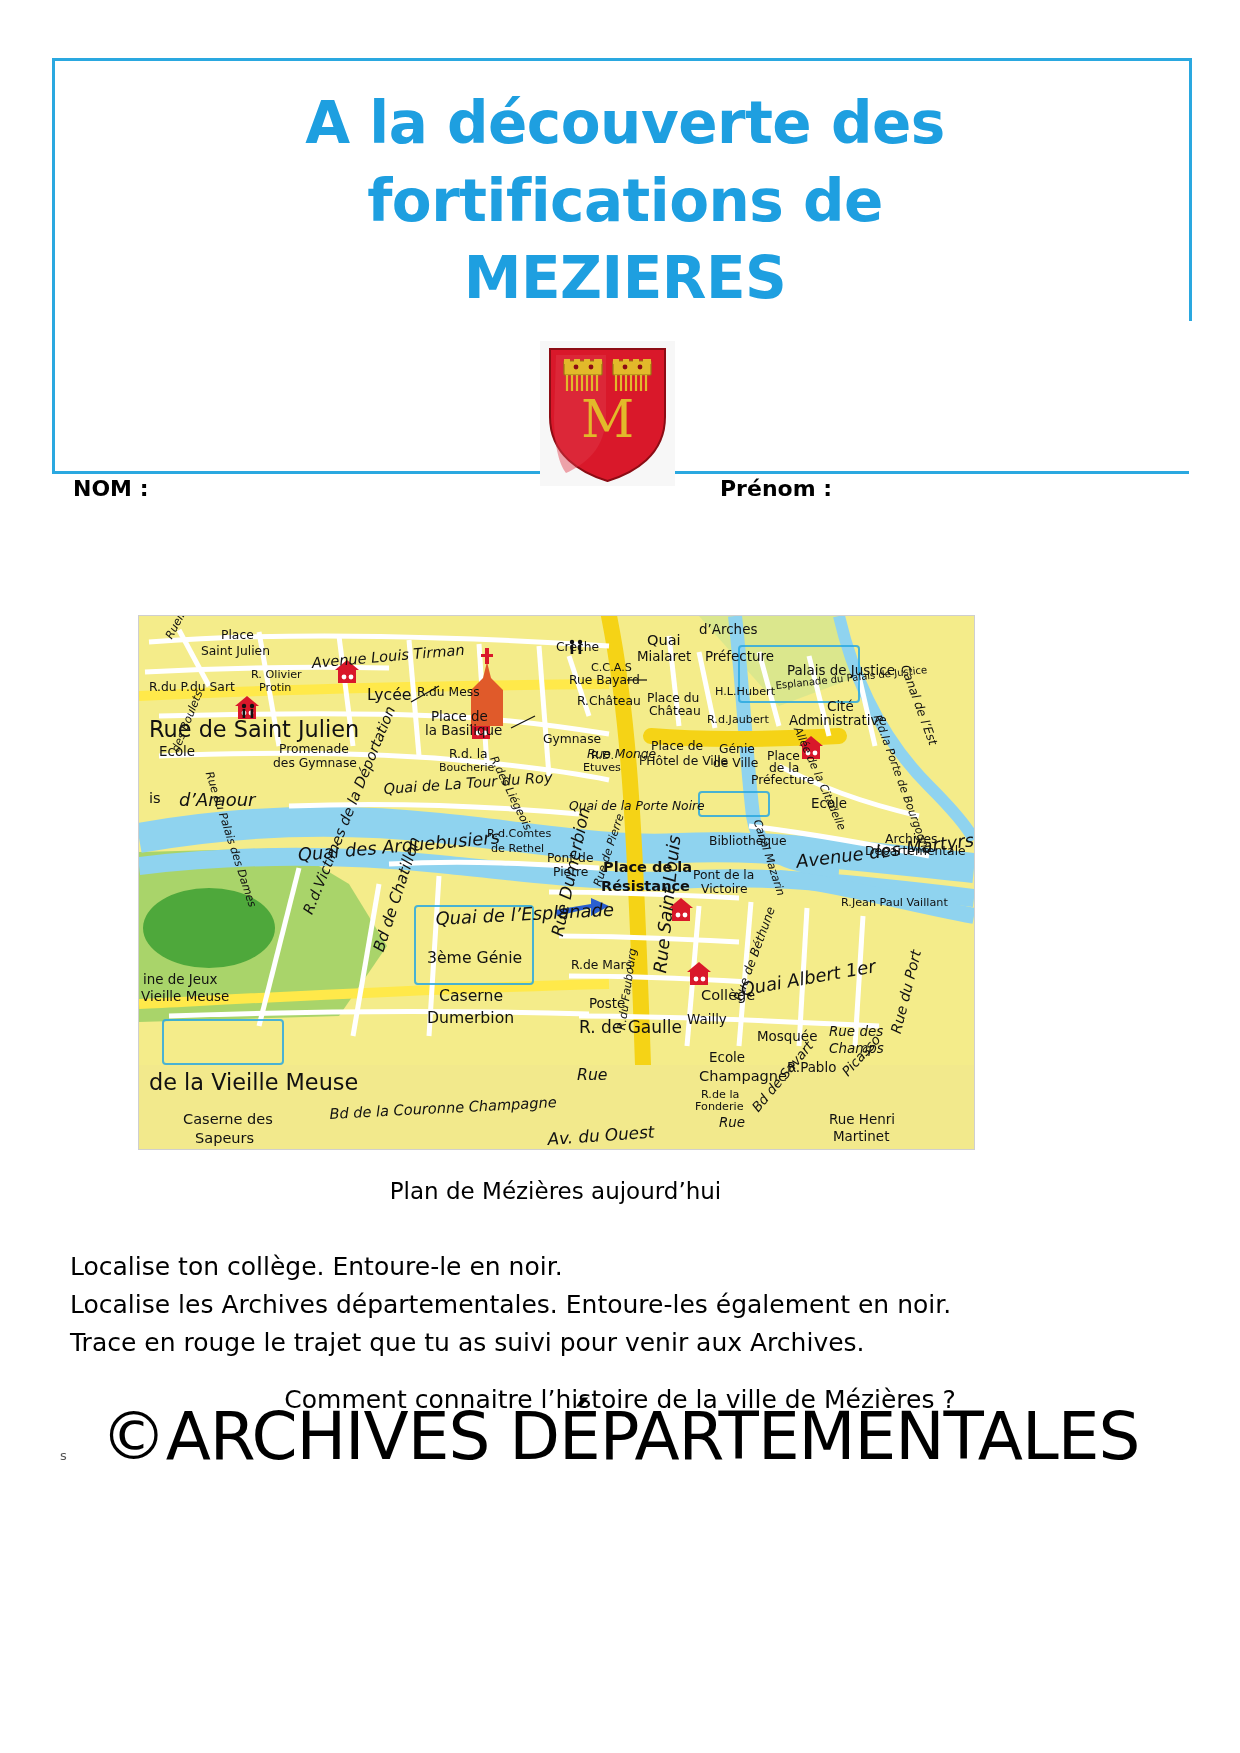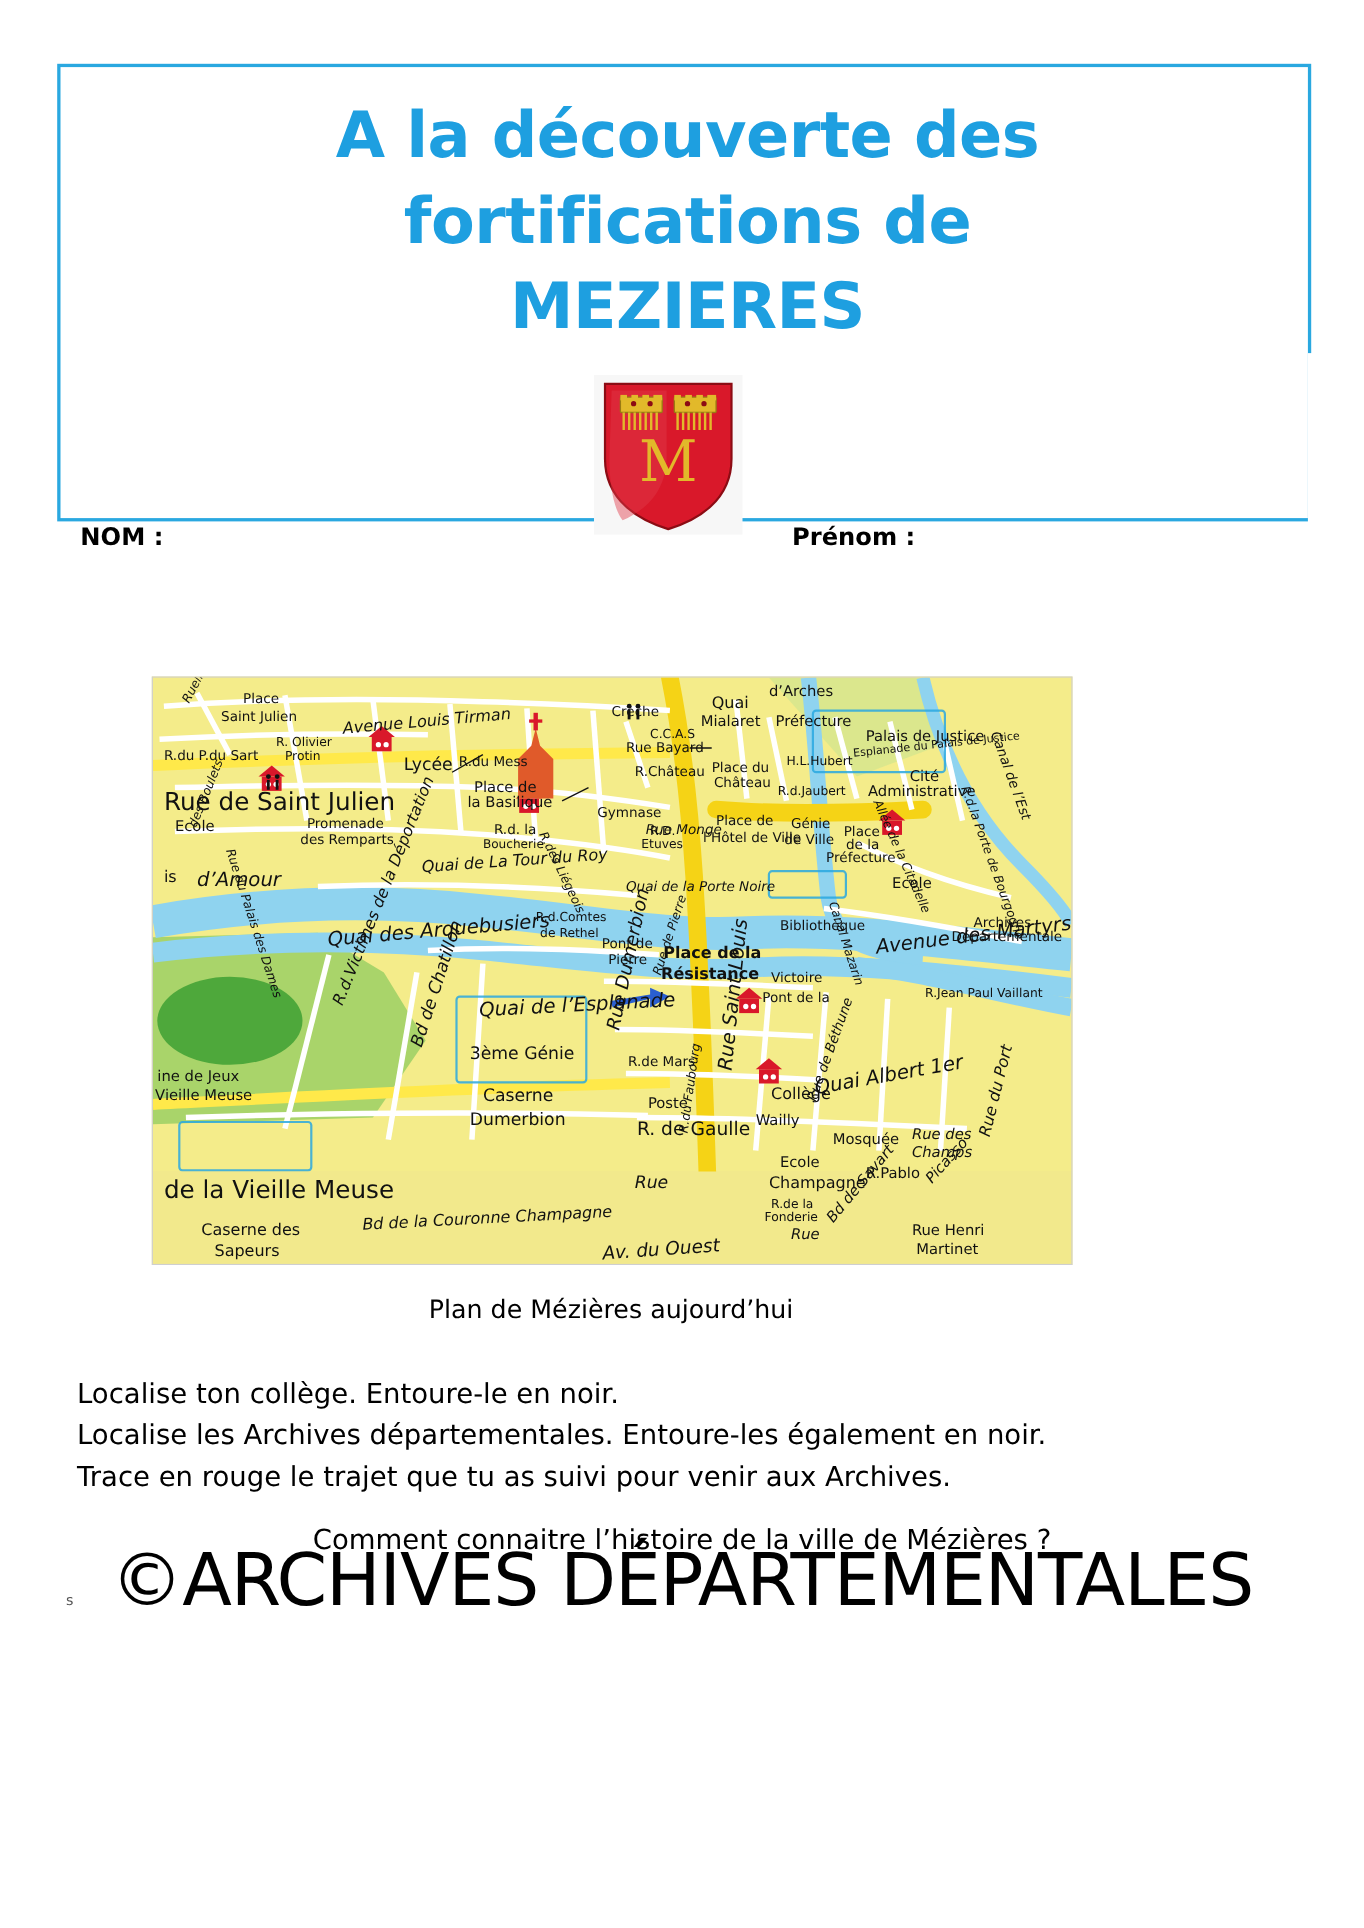--- a/index.html
+++ b/index.html
@@ -367,21 +367,21 @@
       <div class="lbl" style="left: 772px; top: 47.4833px; font-size: 12.32px; font-style: italic; transform: rotate(70deg); transform-origin: left top;">Canal de l’Est</div>
       <div class="lbl" style="left: 10px; top: 99.7149px; font-size: 22.4px;">Rue de  Saint Julien</div>
       <div class="lbl" style="left: 292px; top: 92.5924px; font-size: 13.44px;">Place de</div>
       <div class="lbl" style="left: 286px; top: 106.837px; font-size: 13.44px;">la Basilique</div>
       <div class="lbl" style="left: 688px; top: 83.0958px; font-size: 13.44px;">Cité</div>
       <div class="lbl" style="left: 650px; top: 97.3408px; font-size: 13.44px;">Administrative</div>
       <div class="lbl" style="left: 568px; top: 97.3408px; font-size: 11.2px;">R.d.Jaubert</div>
       <div class="lbl" style="left: 20px; top: 128.205px; font-size: 13.44px;">Ecole</div>
       <div class="lbl" style="left: 30px; top: 132.953px; font-size: 11.2px; font-style: italic; transform: rotate(-68deg); transform-origin: left top;">des Boulets</div>
       <div class="lbl" style="left: 140px; top: 125.831px; font-size: 12.32px;">Promenade</div>
-      <div class="lbl" style="left: 134px; top: 140.076px; font-size: 12.32px;">des Remparts</div>
+      <div class="lbl" style="left: 134px; top: 140.076px; font-size: 12.32px;">des Gymnase</div>
       <div class="lbl" style="left: 310px; top: 130.579px; font-size: 12.32px;">R.d. la</div>
       <div class="lbl" style="left: 300px; top: 144.824px; font-size: 11px;">Boucherie</div>
       <div class="lbl" style="left: 404px; top: 116.334px; font-size: 12.32px;">Gymnase</div>
       <div class="lbl" style="left: 448px; top: 130.579px; font-size: 12.32px; font-style: italic;">Rue Monge</div>
       <div class="lbl" style="left: 512px; top: 123.457px; font-size: 12.32px;">Place de</div>
       <div class="lbl" style="left: 500px; top: 137.702px; font-size: 12.32px;">l’Hôtel de Ville</div>
       <div class="lbl" style="left: 580px; top: 125.831px; font-size: 12.32px;">Génie</div>
       <div class="lbl" style="left: 574px; top: 140.076px; font-size: 12.32px;">de Ville</div>
       <div class="lbl" style="left: 628px; top: 132.953px; font-size: 12.32px;">Place</div>
       <div class="lbl" style="left: 630px; top: 144.824px; font-size: 12.32px;">de la</div>
@@ -402,21 +402,21 @@
       <div class="lbl" style="left: 656px; top: 235.042px; font-size: 17.92px; font-style: italic; transform: rotate(-7deg); transform-origin: left top;">Avenue des Martyrs</div>
       <div class="lbl" style="left: 746px; top: 216.049px; font-size: 12.32px;">Archives</div>
       <div class="lbl" style="left: 726px; top: 227.92px; font-size: 12.32px;">Départementale</div>
       <div class="lbl" style="left: 158px; top: 227.92px; font-size: 17.92px; font-style: italic; transform: rotate(-5deg); transform-origin: left top;">Quai des Arquebusiers</div>
       <div class="lbl" style="left: 348px; top: 211.301px; font-size: 11.2px;">R.d.Comtes</div>
       <div class="lbl" style="left: 352px; top: 225.546px; font-size: 11.2px;">de Rethel</div>
       <div class="lbl" style="left: 408px; top: 235.042px; font-size: 12.32px;">Pont de</div>
       <div class="lbl" style="left: 414px; top: 249.287px; font-size: 12.32px;">Pierre</div>
       <div class="lbl" style="left: 464px; top: 242.165px; font-size: 14.56px; font-weight: bold;">Place de la</div>
       <div class="lbl" style="left: 462px; top: 261.158px; font-size: 14.56px; font-weight: bold;">Résistance</div>
-      <div class="lbl" style="left: 554px; top: 251.661px; font-size: 12.32px; margin-top: 32px;">Pont de la</div>
+      <div class="lbl" style="left: 554px; top: 251.661px; font-size: 12.32px;">Pont de la</div>
       <div class="lbl" style="left: 562px; top: 265.906px; font-size: 12.32px;">Victoire</div>
       <div class="lbl" style="left: 702px; top: 280.151px; font-size: 11.2px;">R.Jean Paul Vaillant</div>
       <div class="lbl" style="left: 296px; top: 292.022px; font-size: 17.92px; font-style: italic; transform: rotate(-3deg); transform-origin: left top;">Quai de l’Esplanade</div>
       <div class="lbl" style="left: 160px; top: 294.396px; font-size: 14.56px; font-style: italic; transform: rotate(-68deg); transform-origin: left top;">R.d.Victimes de la Déportation</div>
       <div class="lbl" style="left: 452px; top: 268.281px; font-size: 11.2px; font-style: italic; transform: rotate(-72deg); transform-origin: left top;">Rue de Pierre</div>
       <div class="lbl" style="left: 408px; top: 318.138px; font-size: 16.8px; font-style: italic; transform: rotate(-78deg); transform-origin: left top;">Rue Dumerbion</div>
       <div class="lbl" style="left: 288px; top: 332.383px; font-size: 15.68px;">3ème Génie</div>
       <div class="lbl" style="left: 230px; top: 332.383px; font-size: 15.68px; font-style: italic; transform: rotate(-72deg); transform-origin: left top;">Bd de Chatillon</div>
       <div class="lbl" style="left: 4px; top: 356.125px; font-size: 13.44px;">ine de Jeux</div>
       <div class="lbl" style="left: 2px; top: 372.744px; font-size: 13.44px;">Vieille Meuse</div>

